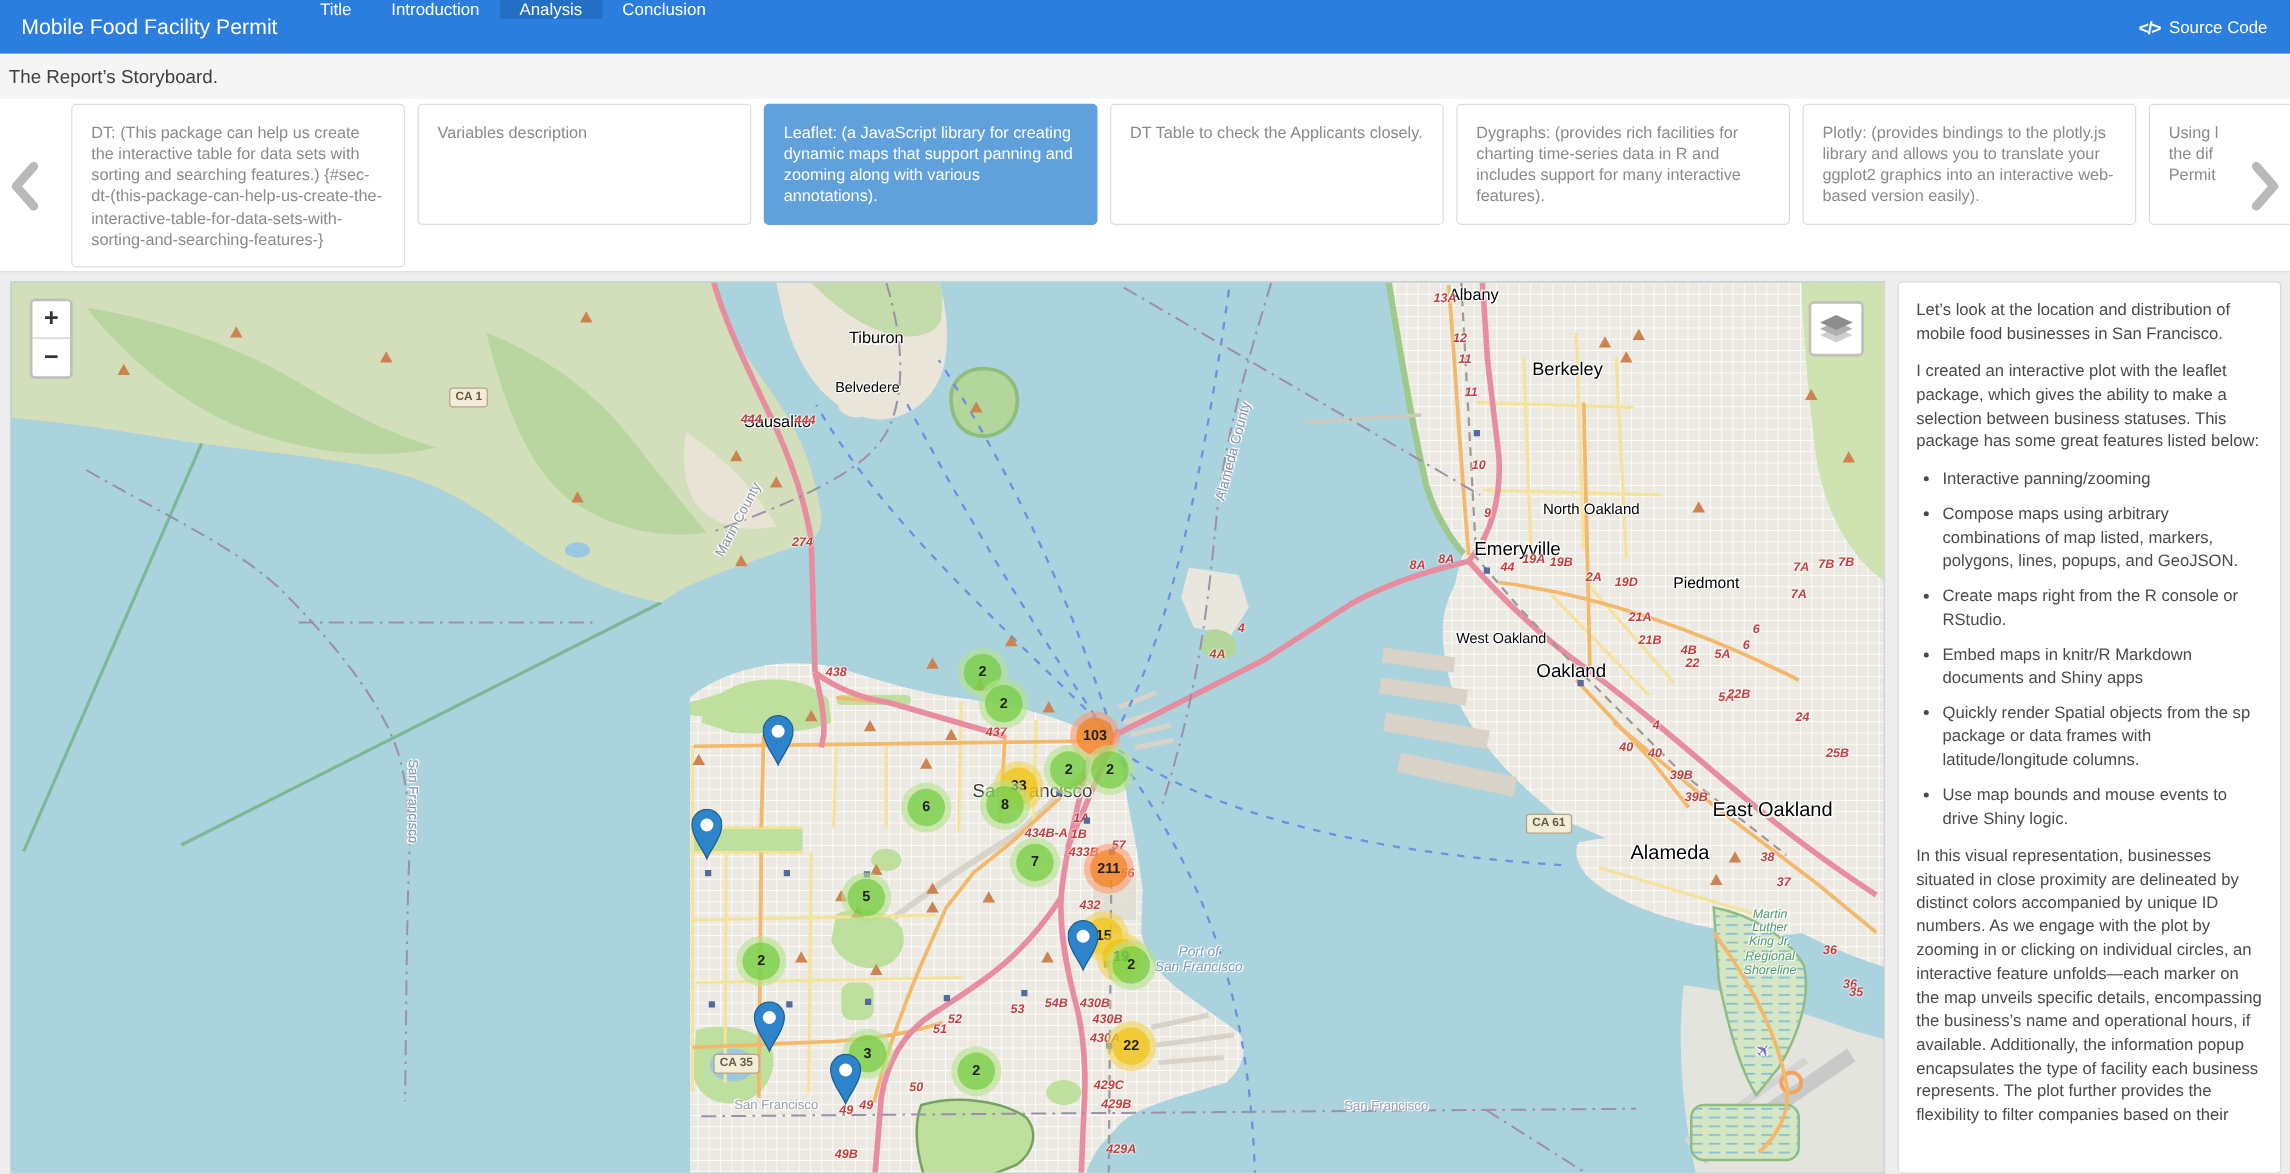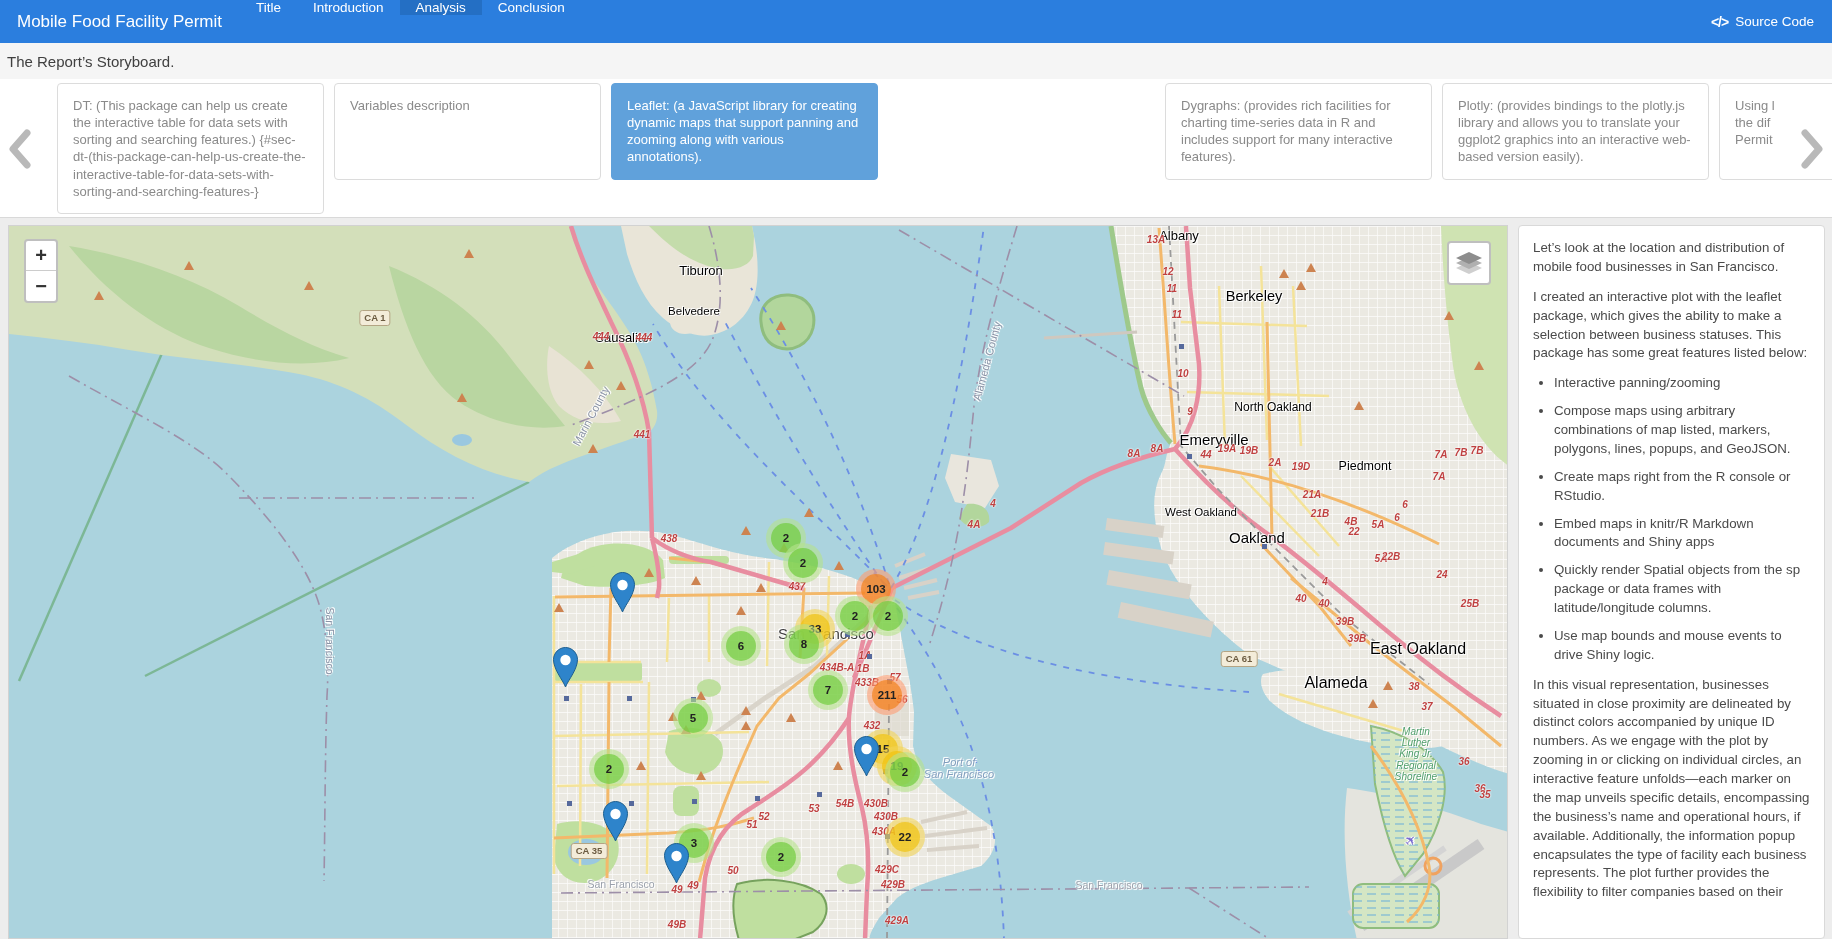--- a/index.html
+++ b/index.html
@@ -82,20 +82,21 @@
     <span class="code-glyph">&lt;/&gt;</span>
     <span>Source Code</span>
   </div>
 </header>
 
 <div class="sb-heading">The Report’s Storyboard.</div>
 <div class="sb-strip" id="sb-strip">
     <div class="sb-card" style="left: 57px;">DT: (This package can help us create the interactive table for data sets with sorting and searching features.) {#sec-dt-(this-package-can-help-us-create-the-interactive-table-for-data-sets-with-sorting-and-searching-features-}</div>
     <div class="sb-card" style="left: 334px;">Variables description</div>
     <div class="sb-card active" style="left: 611px;">Leaflet: (a JavaScript library for creating dynamic maps that support panning and zooming along with various annotations).</div>
+    <div class="sb-card" style="left: 888px;">DT Table to check the Applicants closely.</div>
     <div class="sb-card" style="left: 1165px;">Dygraphs: (provides rich facilities for charting time-series data in R and includes support for many interactive features).</div>
     <div class="sb-card" style="left: 1442px;">Plotly: (provides bindings to the plotly.js library and allows you to translate your ggplot2 graphics into an interactive web-based version easily).</div>
     <div class="sb-card" style="left: 1719px;">Using l
 the dif
 Permit</div>
   </div>
 <div class="sb-nav left">
   <svg width="28" height="44">
     <polyline points="22,6 8,22 22,38" stroke="#b9b9b9" stroke-width="7" fill="none" stroke-linecap="round" stroke-linejoin="round"></polyline>
   </svg>
@@ -294,21 +295,21 @@
 Luther
 King Jr.
 Regional
 Shoreline</span>
       <span class="maplabel" style="left: 1402px; top: 615px; font-size: 14px; color: rgb(122, 108, 207); transform: translate(-50%, -50%) rotate(-45deg);">✈</span>
       <span class="shield" style="left: 366px; top: 92px;">CA 1</span>
       <span class="shield" style="left: 580px; top: 625px;">CA 35</span>
       <span class="shield" style="left: 1230px; top: 433px;">CA 61</span>
       <span class="roadlabel" style="left: 592px; top: 110px;">444</span>
       <span class="roadlabel" style="left: 635px; top: 111px;">444</span>
-      <span class="roadlabel" style="left: 633px; top: 208px;">441</span>
+      <span class="roadlabel" style="left: 633px; top: 208px;">274</span>
       <span class="roadlabel" style="left: 660px; top: 312px;">438</span>
       <span class="roadlabel" style="left: 788px; top: 360px;">437</span>
       <span class="roadlabel" style="left: 828px; top: 441px;">434B-A</span>
       <span class="roadlabel" style="left: 856px; top: 429px;">1A</span>
       <span class="roadlabel" style="left: 854px; top: 442px;">1B</span>
       <span class="roadlabel" style="left: 858px; top: 456px;">433B</span>
       <span class="roadlabel" style="left: 886px; top: 451px;">57</span>
       <span class="roadlabel" style="left: 893px; top: 473px;">56</span>
       <span class="roadlabel" style="left: 863px; top: 499px;">432</span>
       <span class="roadlabel" style="left: 836px; top: 577px;">54B</span>

